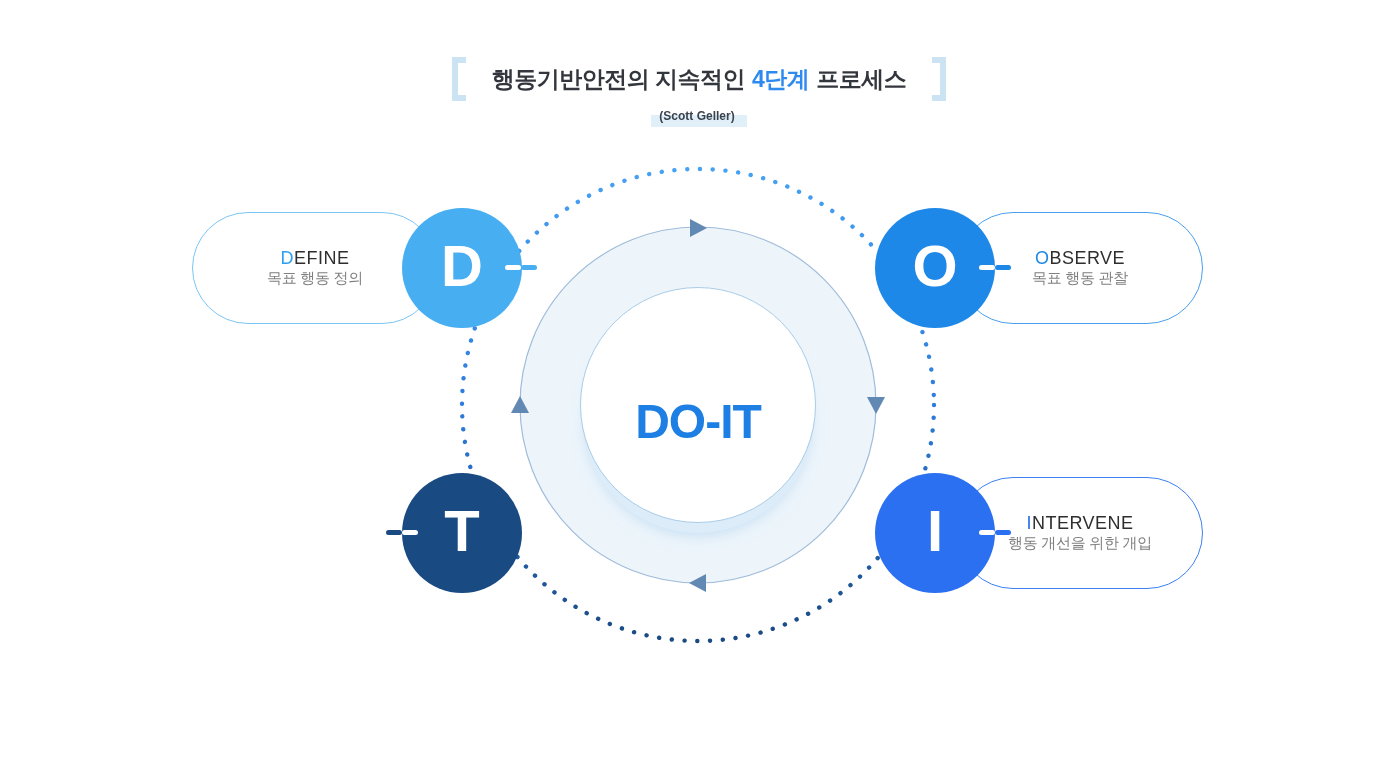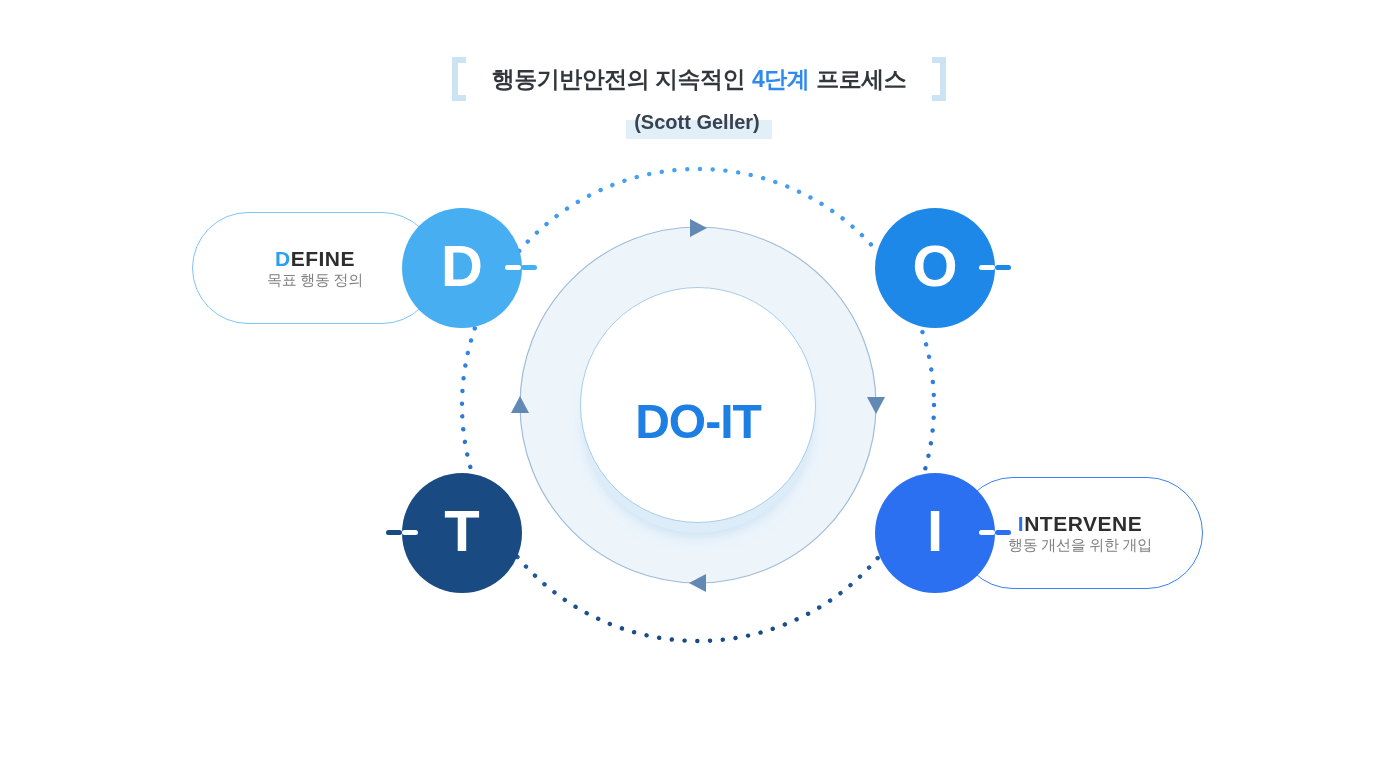--- a/index.html
+++ b/index.html
@@ -9,21 +9,21 @@
   }
   
   .header{position:absolute;top:57px;left:0;right:0;display:flex;flex-direction:column;align-items:center;}
   .title-row{display:flex;align-items:center;gap:26px;}
   .bracket{width:14px;height:44px;box-sizing:border-box;}
   .bracket.left{border-left:6px solid #CBE3F3;border-top:6px solid #CBE3F3;border-bottom:6px solid #CBE3F3;}
   .bracket.right{border-right:6px solid #CBE3F3;border-top:6px solid #CBE3F3;border-bottom:6px solid #CBE3F3;}
   .title-text{font-size:23px;font-weight:bold;color:#33373D;letter-spacing:-0.5px;white-space:nowrap;}
   .title-accent{color:#2E8AEE;margin:0 7px;}
   .subtitle{
-    margin-top:7px;font-size:20px;font-weight:600;color:#39424E;
+    margin-top:7px;font-size:12px;font-weight:600;color:#39424E;
     background:linear-gradient(180deg, rgba(0,0,0,0) 38%, #E0EFF8 38%);
     padding:0 12px 2px 8px;line-height:1.45;
   }
   
   .ring-svg{position:absolute;left:0;top:0;width:1398px;height:770px;}
   .inner-circle{
     position:absolute;left:580px;top:287px;width:236px;height:236px;border-radius:50%;
     background:#ffffff;border:1px solid #A9CCE8;box-sizing:border-box;
     box-shadow:0 12px 0 -2px #DCECF8, 0 18px 16px -8px rgba(150,195,235,.6);
     display:flex;align-items:center;justify-content:center;
@@ -33,21 +33,21 @@
   .node{position:absolute;inset:0;}
   .pill{
     position:absolute;width:246px;height:112px;box-sizing:border-box;background:#fff;
     border:1.5px solid #7CC6F5;border-radius:58px;
     display:flex;flex-direction:column;align-items:center;justify-content:center;
   }
   .p-d{left:192px;top:212px;border-color:#7CC6F5;}
   .p-o{left:957px;top:212px;border-color:#49A0F0;}
   .p-t{left:192px;top:477px;border-color:#24568F;}
   .p-i{left:957px;top:477px;border-color:#3C80F2;}
-  .pill-word{font-size:21px;font-weight:700;color:#2E2E2E;letter-spacing:0.5px;}
+  .pill-word{font-size:18px;font-weight:400;color:#2E2E2E;letter-spacing:0.5px;}
   .pill-sub{font-size:15px;color:#7F7F7F;letter-spacing:-0.3px;}
   .circle{
     position:absolute;width:120px;height:120px;border-radius:50%;
     display:flex;align-items:center;justify-content:center;
   }
   .c-d{left:402px;top:208px;}
   .c-o{left:875px;top:208px;}
   .c-t{left:402px;top:473px;}
   .c-i{left:875px;top:473px;}
   .letter{font-size:58px;font-weight:bold;color:#ffffff;line-height:1;padding-bottom:4px;}
@@ -94,20 +94,24 @@
       <div class="pill-sub">목표 행동 정의</div>
     </div>
     <div class="circle c-d" style="background-color: rgb(71, 174, 241);">
       <span class="letter">D</span>
     </div>
     <span class="dash white" style="left:505px;top:265px;"></span>
     <span class="dash" style="left: 521px; top: 265px; background-color: rgb(71, 174, 241);"></span>
   </div>
 
   <div class="node">
+    <div class="pill p-o">
+      <div class="pill-word"><span style="color: rgb(30, 136, 232);">O</span><span>BSERVE</span></div>
+      <div class="pill-sub">목표 행동 관찰</div>
+    </div>
     <div class="circle c-o" style="background-color: rgb(30, 136, 232);">
       <span class="letter">O</span>
     </div>
     <span class="dash white" style="left:979px;top:265px;"></span>
     <span class="dash" style="left: 995px; top: 265px; background-color: rgb(30, 136, 232);"></span>
   </div>
 
   <div class="node">
     <div class="circle c-t" style="background-color: rgb(26, 74, 130);">
       <span class="letter">T</span>

